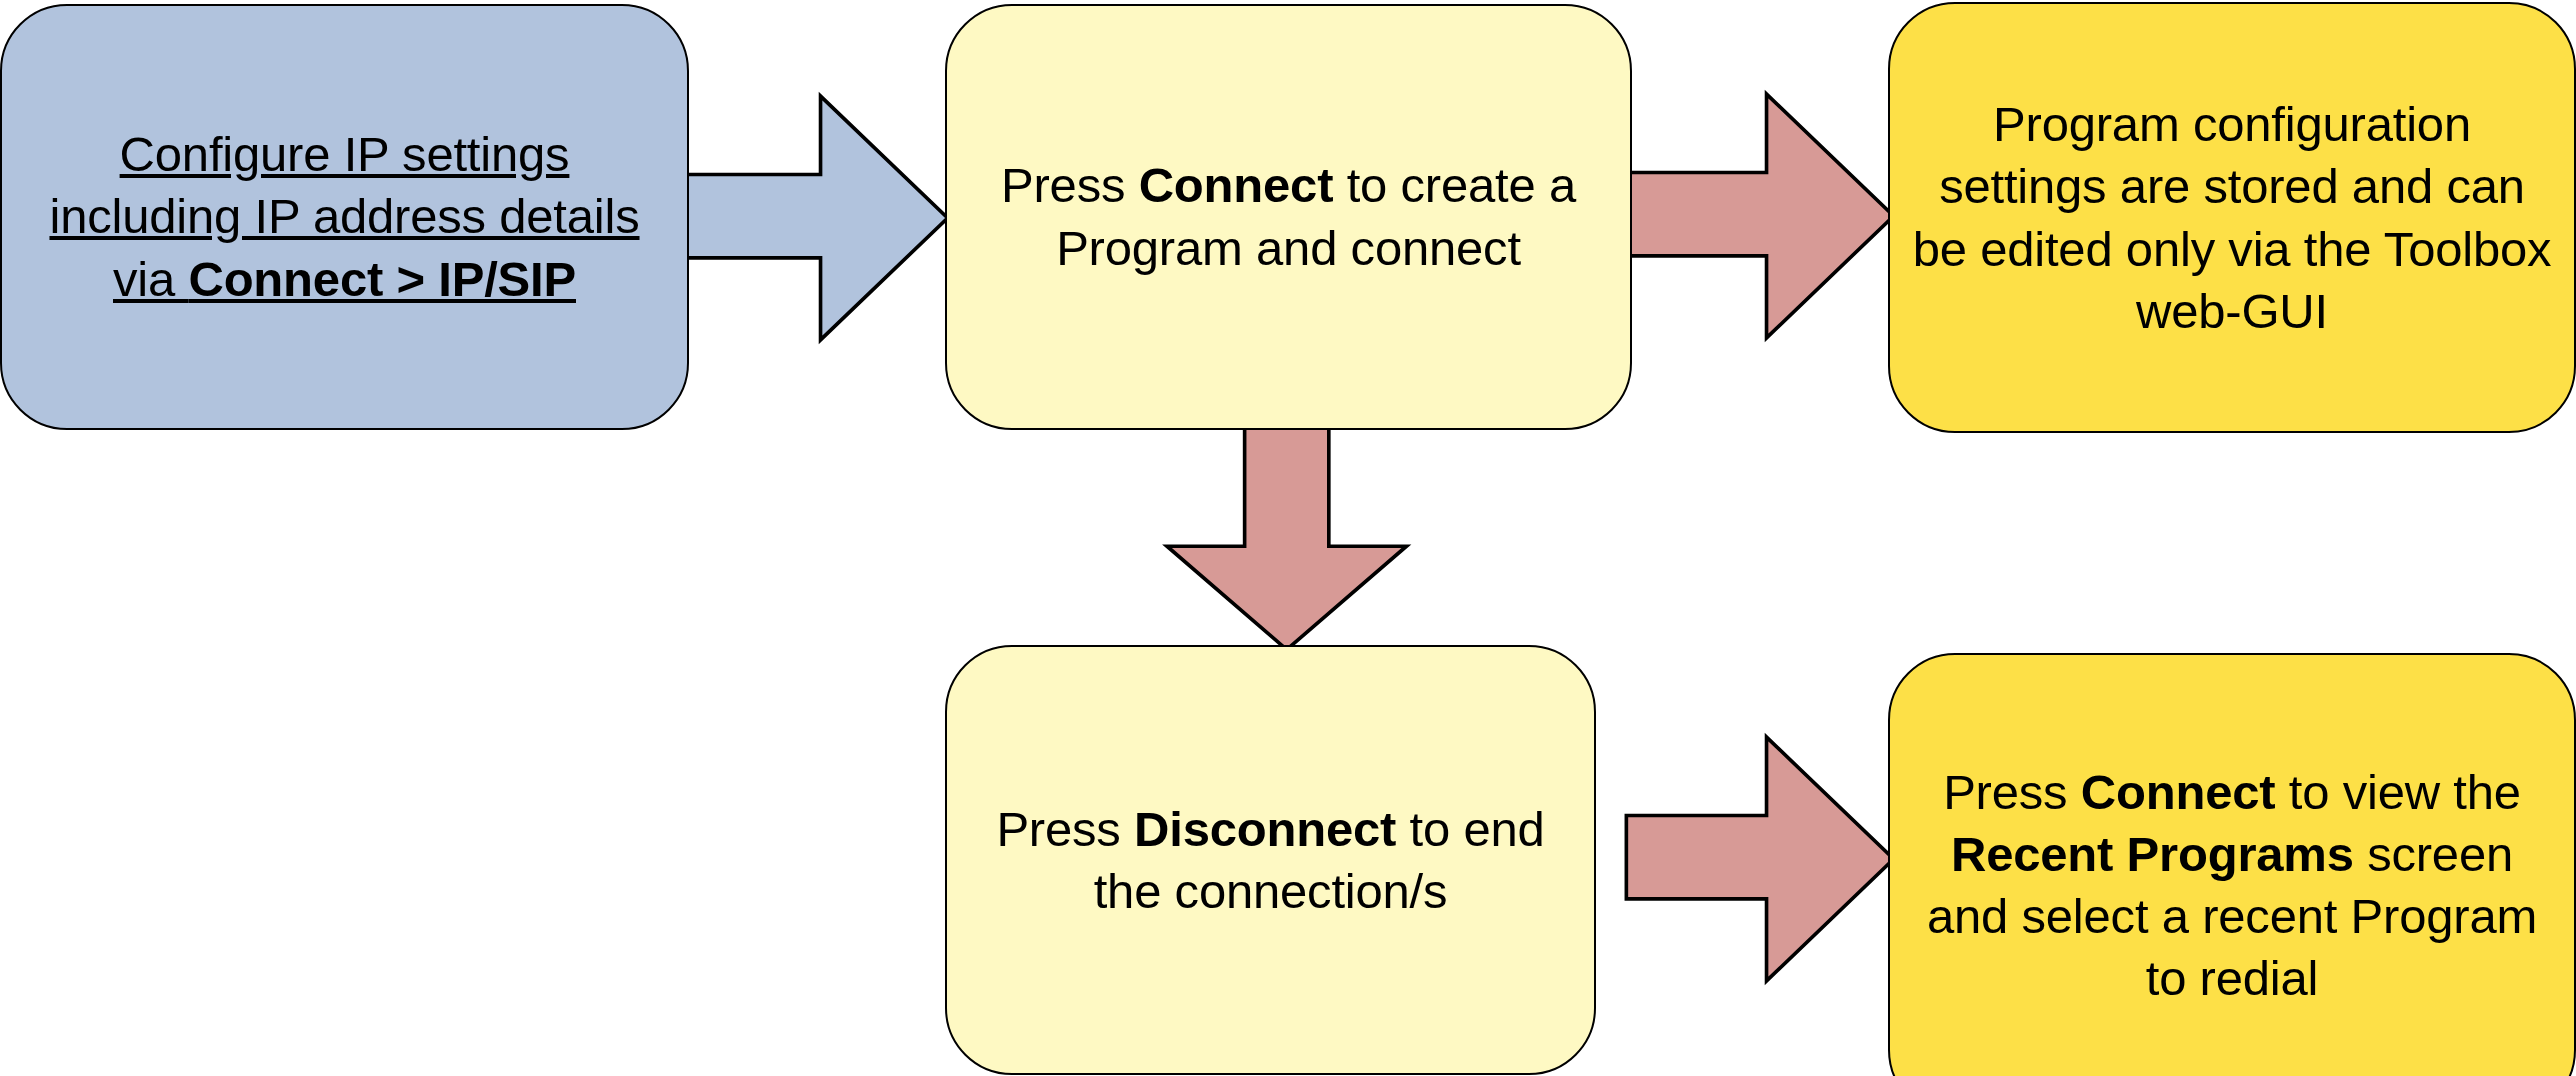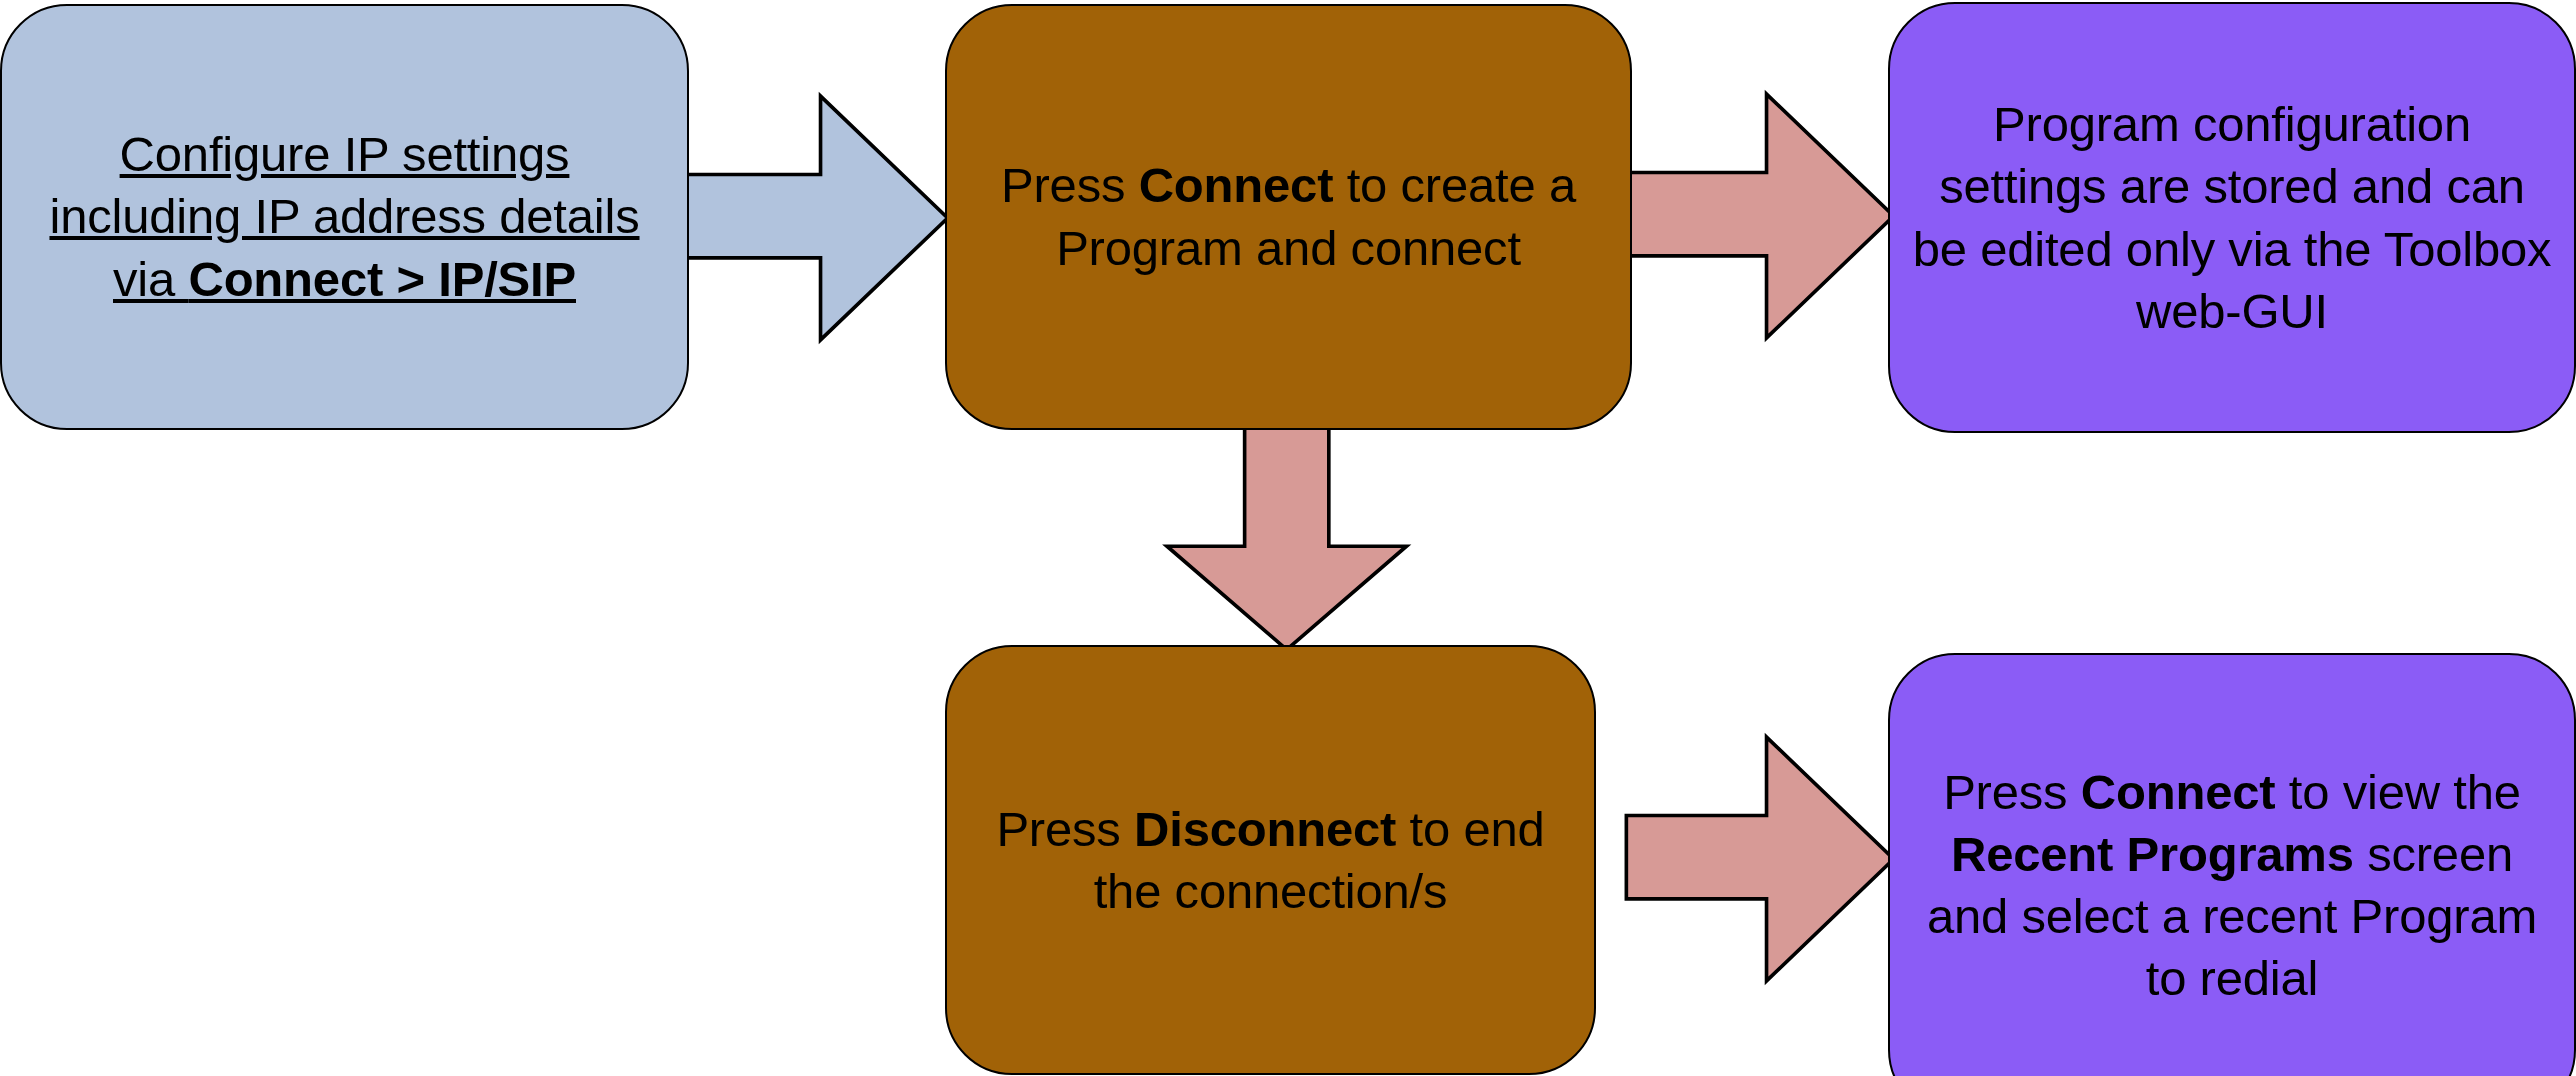--- a/index.html
+++ b/index.html
@@ -35,22 +35,22 @@
     line-height: 1.27;
     letter-spacing: -0.2px;
     padding: 0 19px;
     z-index: 2;
   }
   .node .txt { width: 100%; }
   .node b { font-weight: 700; }
 
   
   .node--blue  { background: #b1c3dd; }
-  .node--red   { background: #a16207; }
-  .node--green { background: #8b5cf6; }
+  .node--red   { background: #fef9c3; }
+  .node--green { background: #fde047; }
 
   
   #node-ip-settings      { left: 0px;    top: 3.6px;    width: 689px;  height: 426px; text-decoration: underline; }
   #node-connect-program  { left: 945px; top: 3.6px;    width: 687px;  height: 426px; }
   #node-config-stored    { left: 1888px; top: 2.2px;    width: 688px;  height: 431px; }
   #node-disconnect       { left: 945px; top: 645px;  width: 651px;  height: 430px; }
   #node-recent-programs  { left: 1888px; top: 653px;  width: 688px;  height: 464px; }
 
   
   .arrow {

